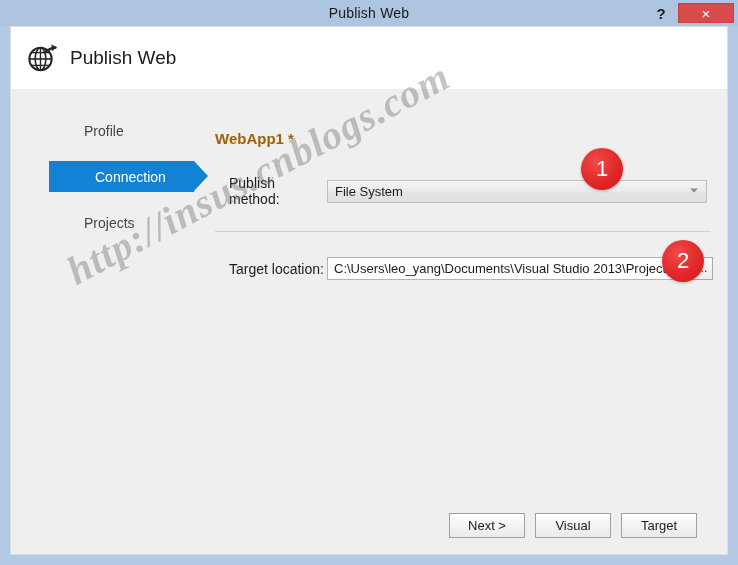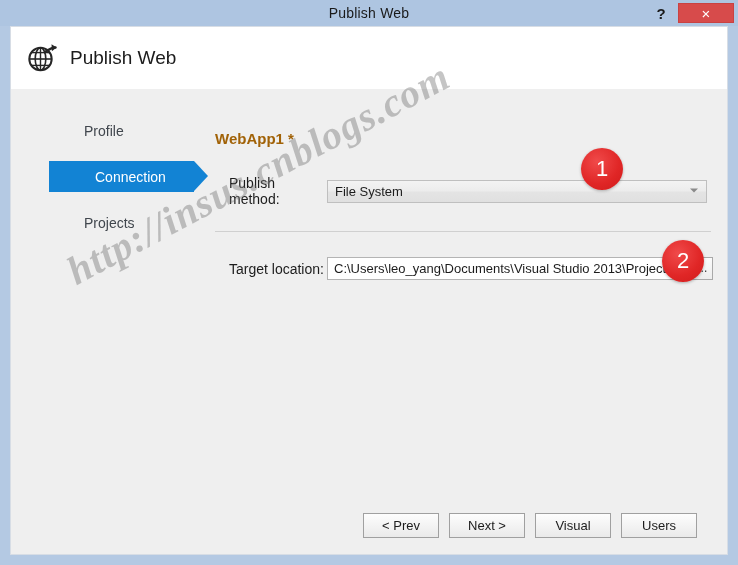--- a/index.html
+++ b/index.html
@@ -363,24 +363,23 @@
 
         <div class="field-row second">
           <span class="field-label">Target location:</span>
           <div class="textbox">C:\Users\leo_yang\Documents\Visual Studio 2013\Projects\WebApp1</div>
           <div class="browse-btn">...</div>
         </div>
 
       </div>
 
       <div class="footer">
-        <div class="btn">&lt; Prev</div>
         <div class="btn">Next &gt;</div>
         <div class="btn">Visual</div>
-        <div class="btn">Users</div>
+        <div class="btn">Target</div>
       </div>
 
     </div>
   </div>
 
   <div class="watermark">http://insus.cnblogs.com</div>
 
   <div class="badge badge-1">1</div>
   <div class="badge badge-2">2</div>
 

